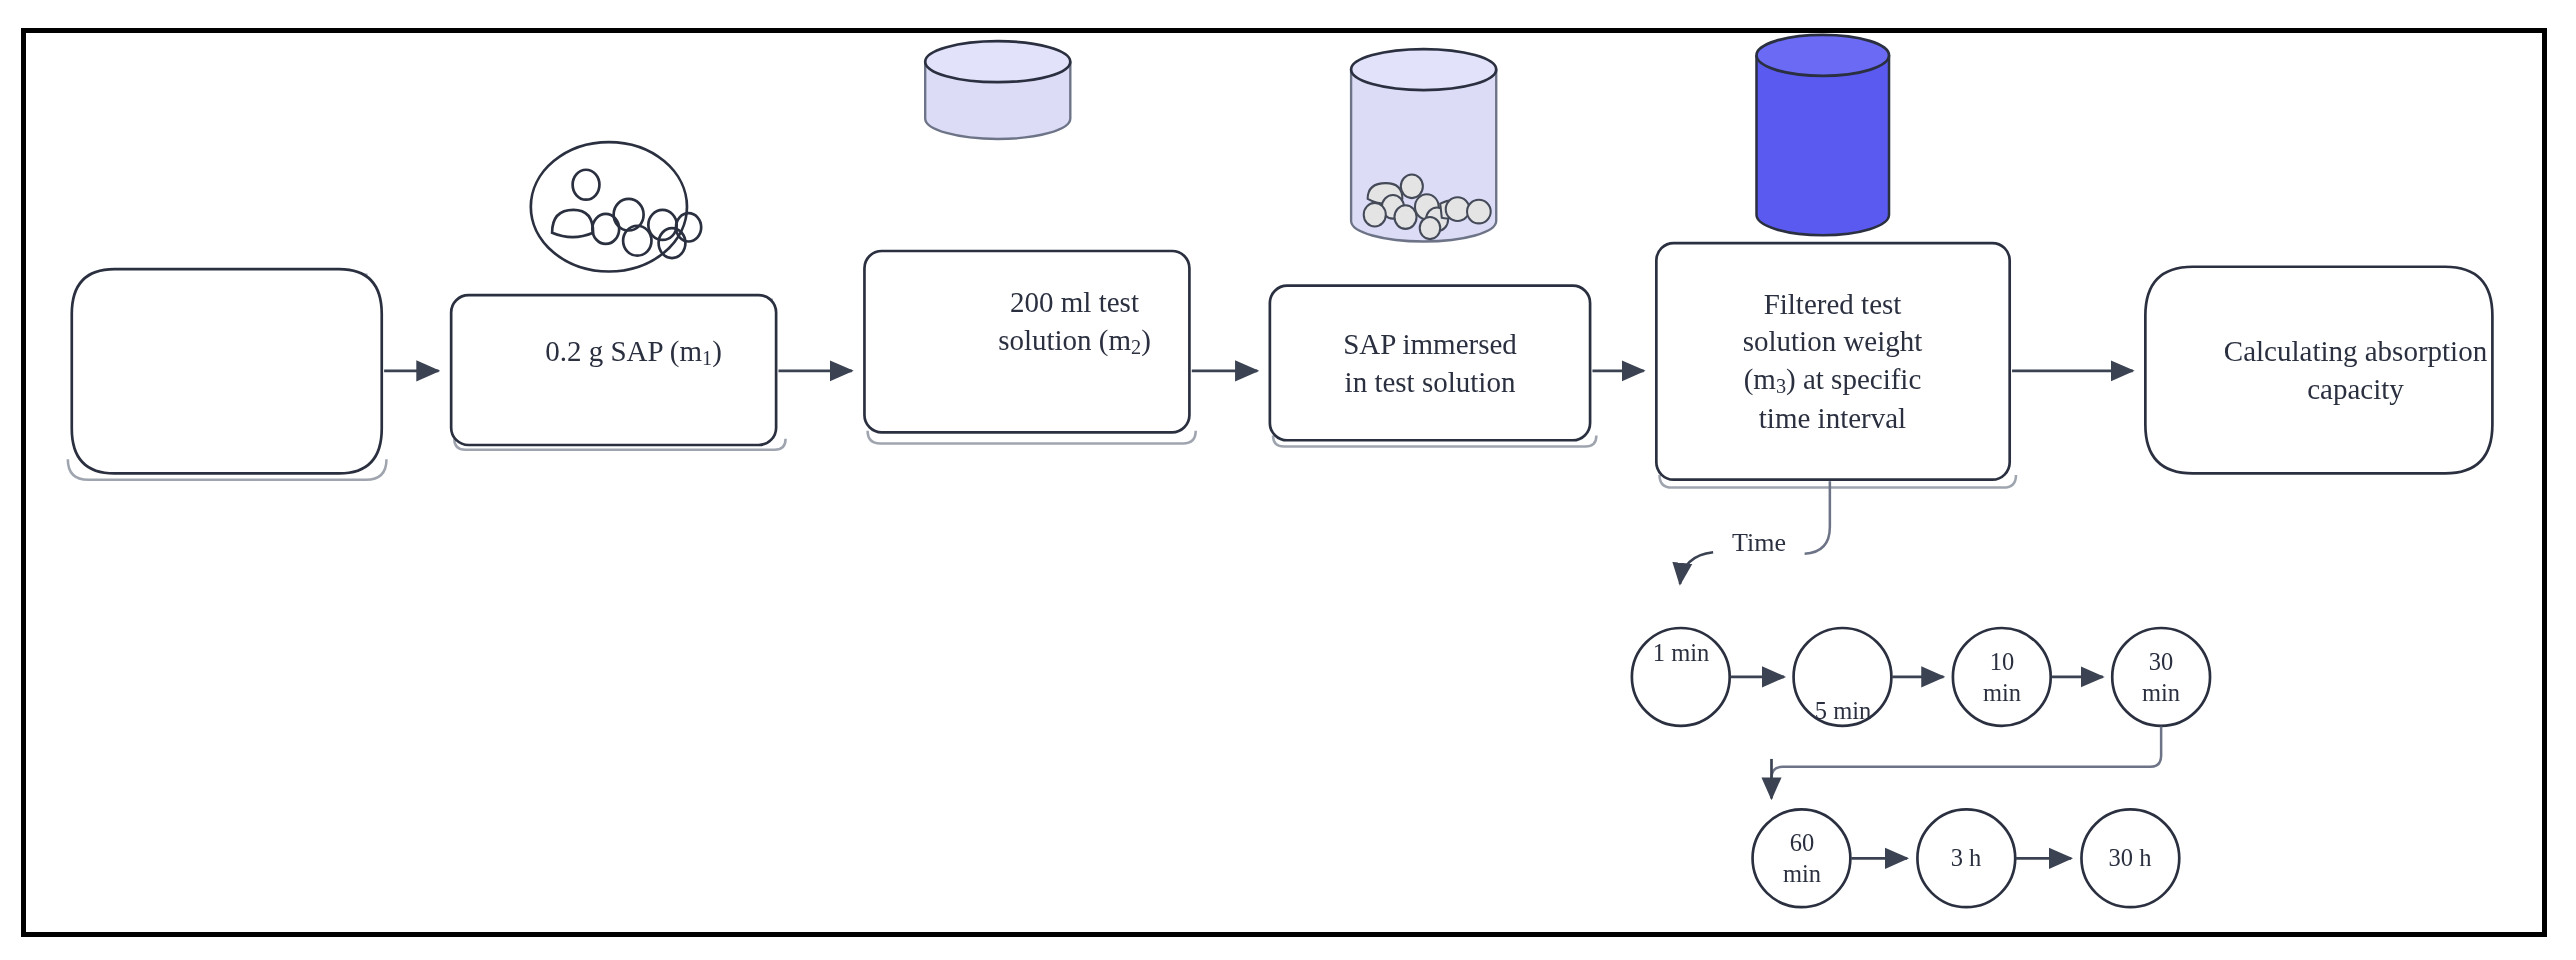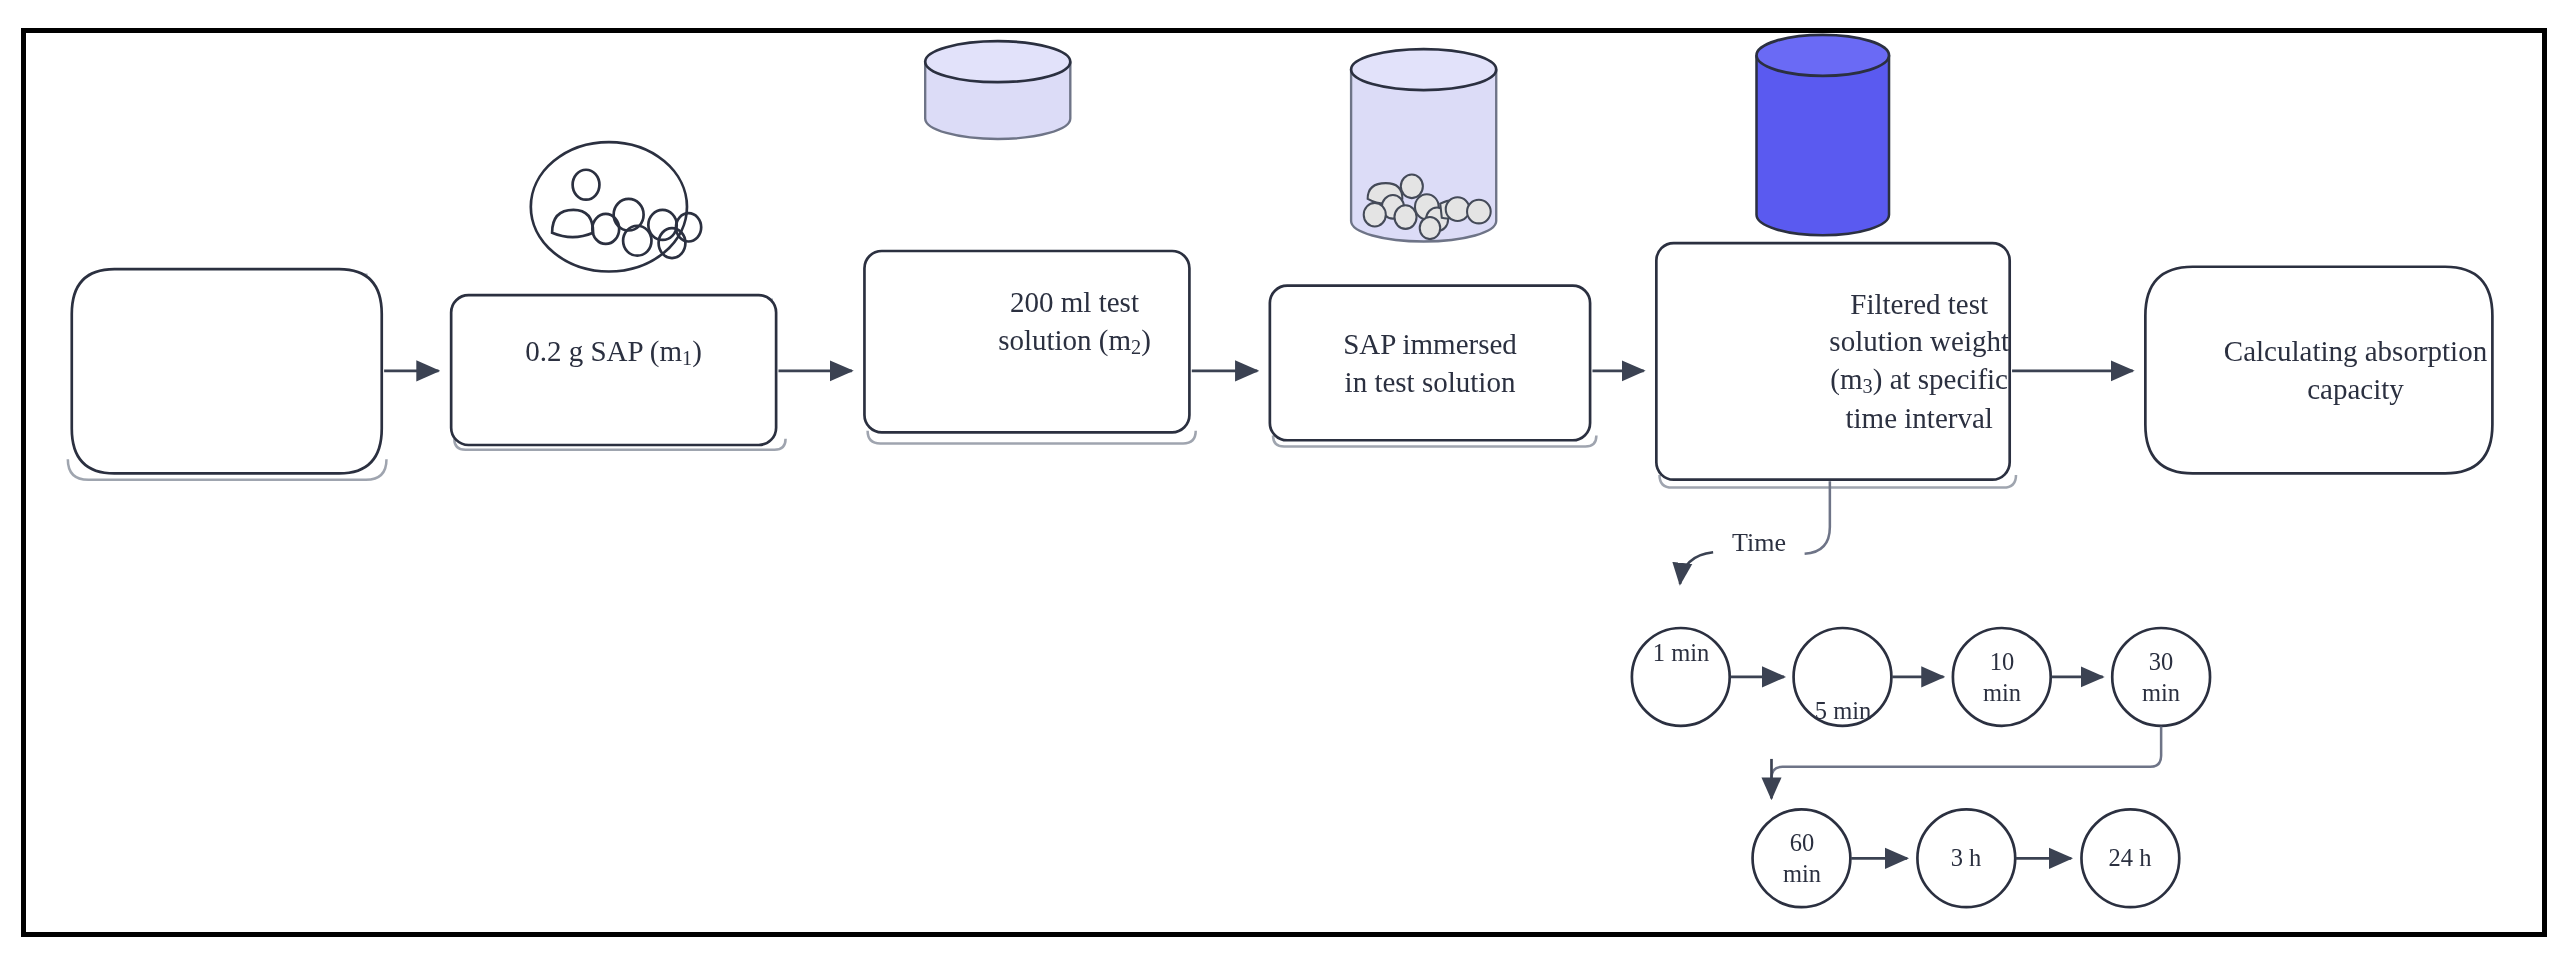--- a/index.html
+++ b/index.html
@@ -185,33 +185,33 @@
       <circle cx="2701" cy="1088" r="62"></circle>
     </g>
     <g stroke="#3b4252" stroke-width="3.6" fill="none">
       <line x1="2347" y1="1088" x2="2418" y2="1088" marker-end="url(#arrow-big)"></line>
       <line x1="2556" y1="1088" x2="2626" y2="1088" marker-end="url(#arrow-big)"></line>
     </g>
   </svg>
 
   <div class="node-label lbl-stadium" style="left:72px;  top:269px; width:310px; height:204px;"></div>
 
-  <div class="node-label lbl-box" style="left:451px; top:295px; width:325px; height:116px;">
+  <div class="node-label lbl-box" style="left:471px; top:295px; width:325px; height:116px;">
       <span>0.2 g SAP (m<sub>1</sub>)</span>
     </div>
 
   <div class="node-label lbl-box" style="left:912px; top:251px; width:325px; height:143px;border-radius:23px;">
       <span>200 ml test<br>solution (m<sub>2</sub>)</span>
     </div>
 
   <div class="node-label lbl-box" style="left:1270px; top:286px; width:320px; height:155px;">
       <span>SAP immersed<br>in test solution</span>
     </div>
 
-  <div class="node-label lbl-box" style="left:1656px; top:243px; width:353px; height:237px;justify-content:flex-end;">
+  <div class="node-label lbl-box" style="left:1656px; top:243px; width:353px; height:237px;">
       <span>Filtered test<br>solution weight<br>(m<sub>3</sub>) at specific<br>time interval</span>
     </div>
 
   <div class="node-label lbl-stadium" style="left:2145px; top:267px; width:347px; height:207px;">
       <span>Calculating absorption<br>capacity</span>
     </div>
 
   <div class="node-label lbl-edge" style="left:1704px; top:521px; width:110px; height:44px;">Time</div>
 
   <div class="node-label lbl-circle" style="left:1632px; top:604px; width:98px; height:98px;">
@@ -227,16 +227,16 @@
       <span>30<br>min</span>
     </div>
 
   <div class="node-label lbl-circle" style="left:1753px; top:809px; width:98px; height:98px;">
       <span>60<br>min</span>
     </div>
   <div class="node-label lbl-circle" style="left:1917px; top:809px; width:98px; height:98px;">
       <span>3 h</span>
     </div>
   <div class="node-label lbl-circle" style="left:2081px; top:809px; width:98px; height:98px;">
-      <span>24 h</span>
+      <span>30 h</span>
     </div>
 </div>
 
 
 </body></html>

